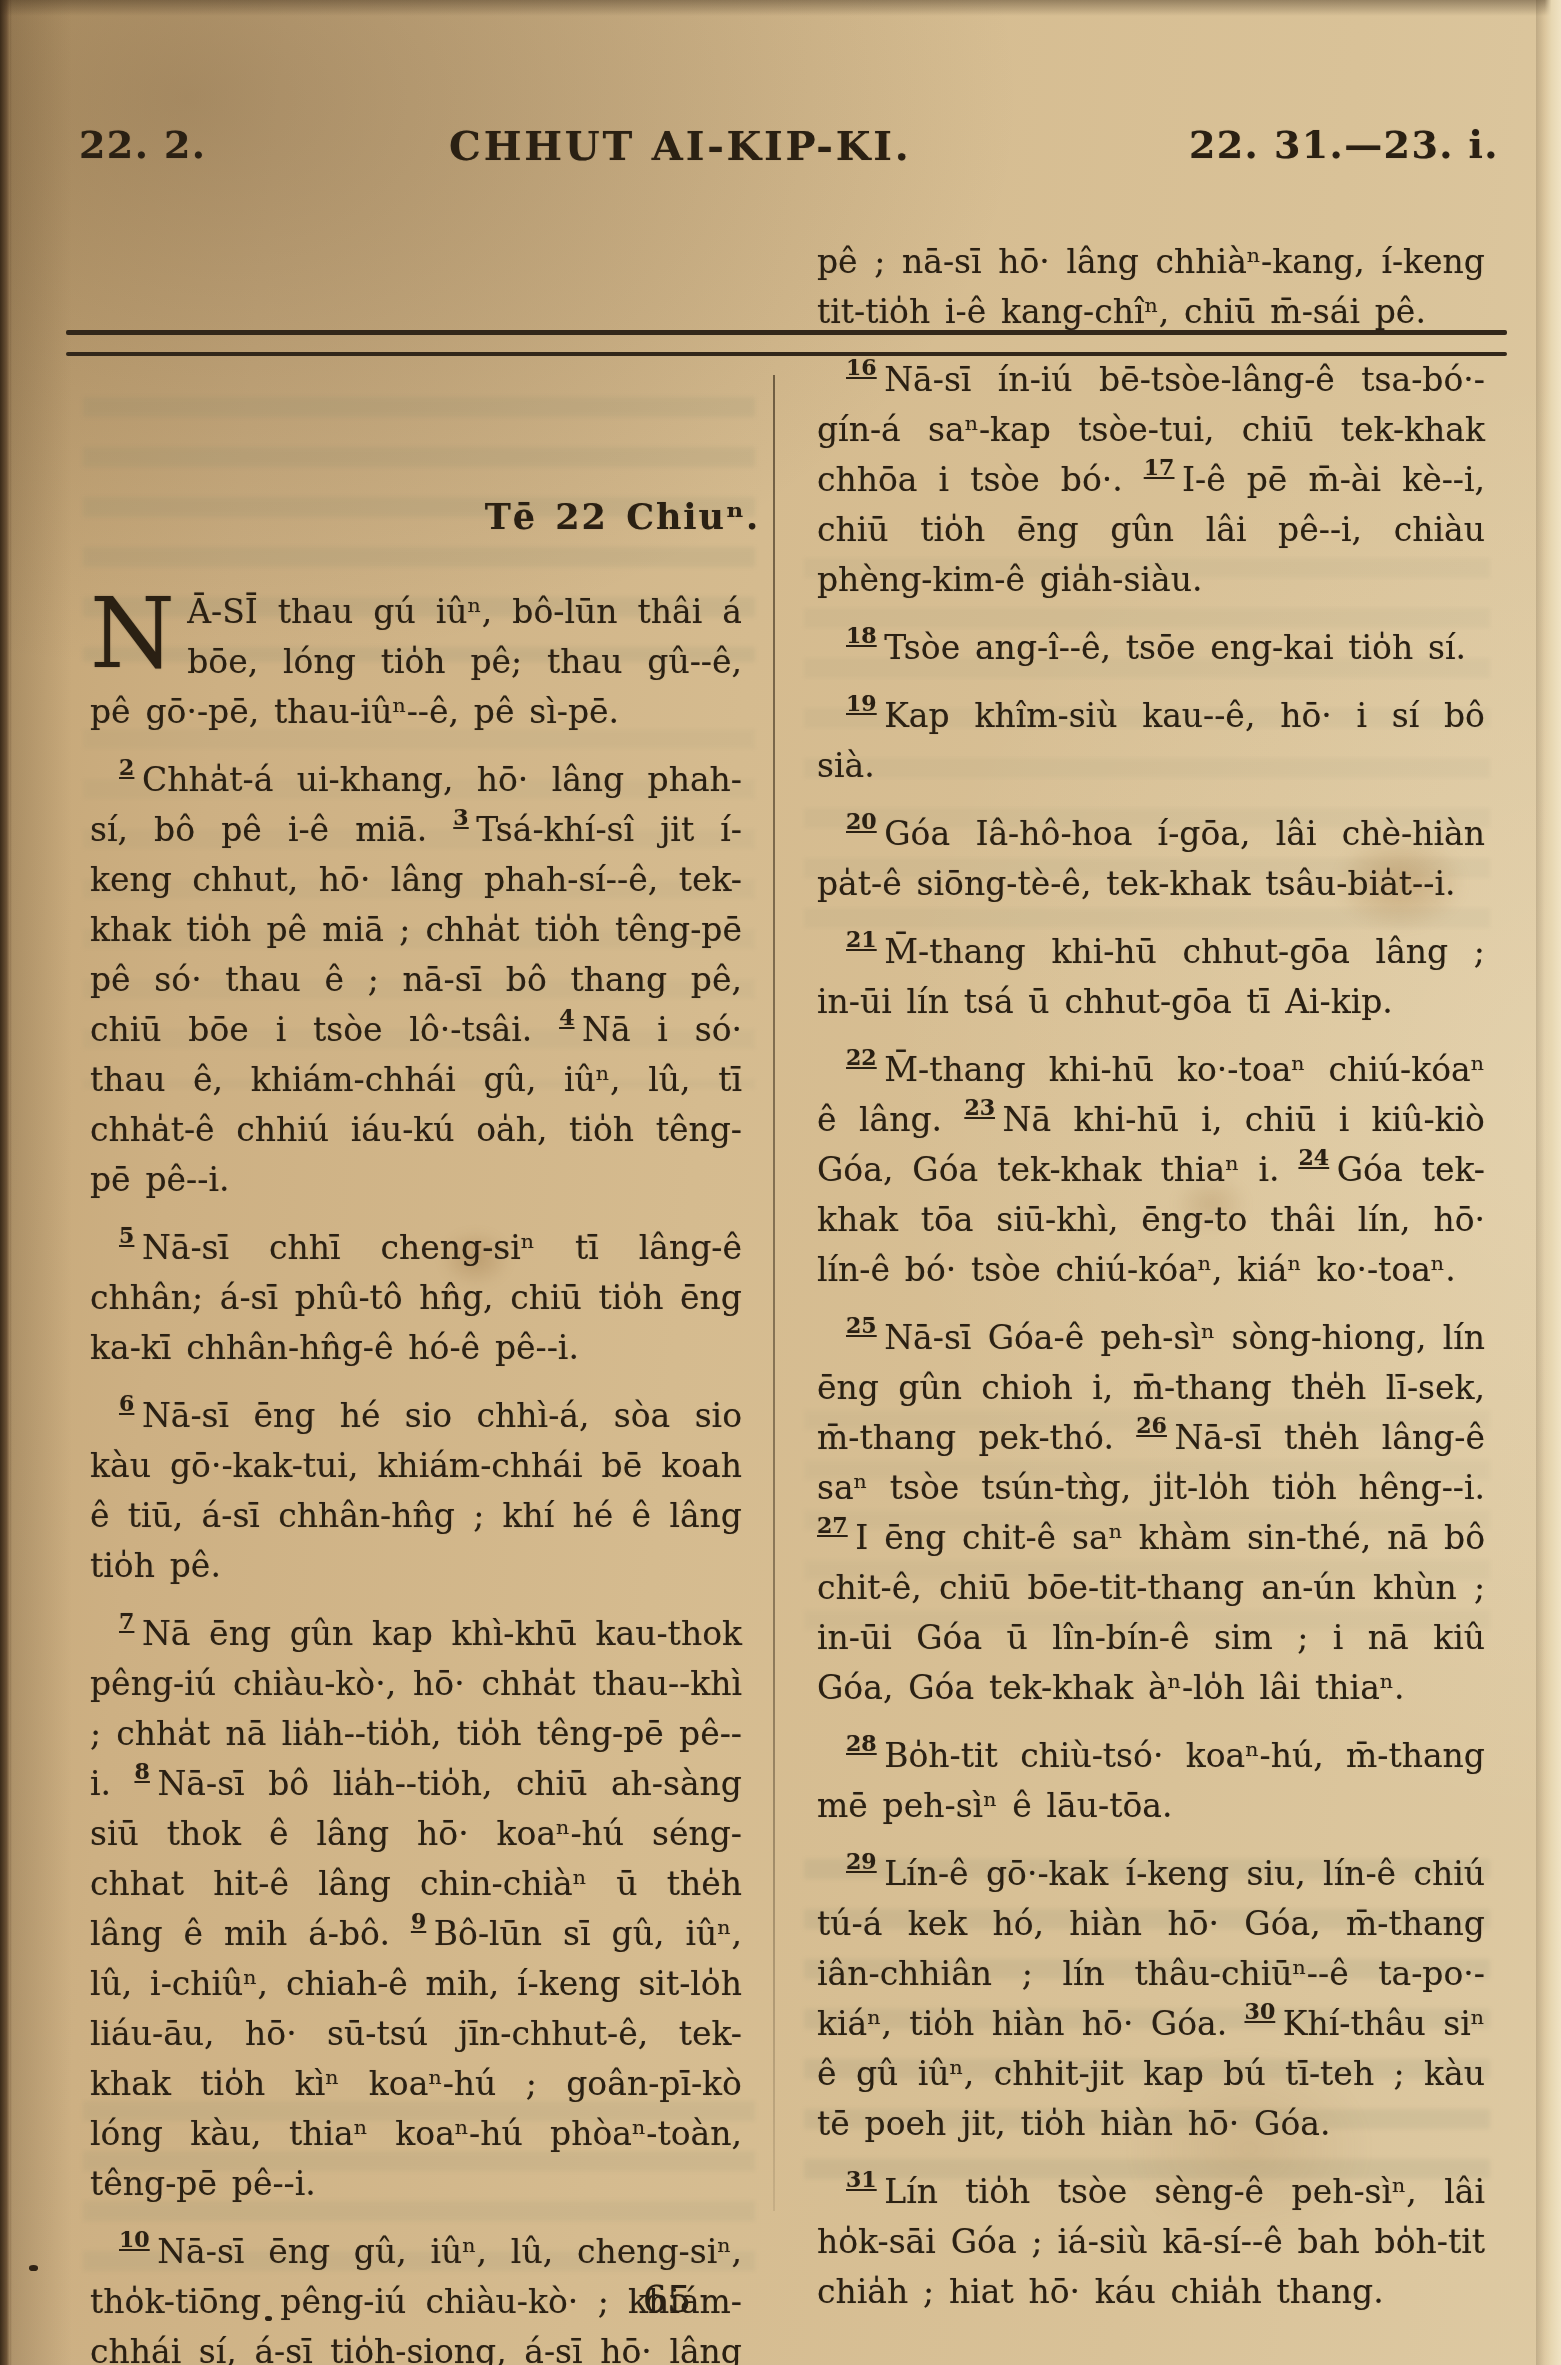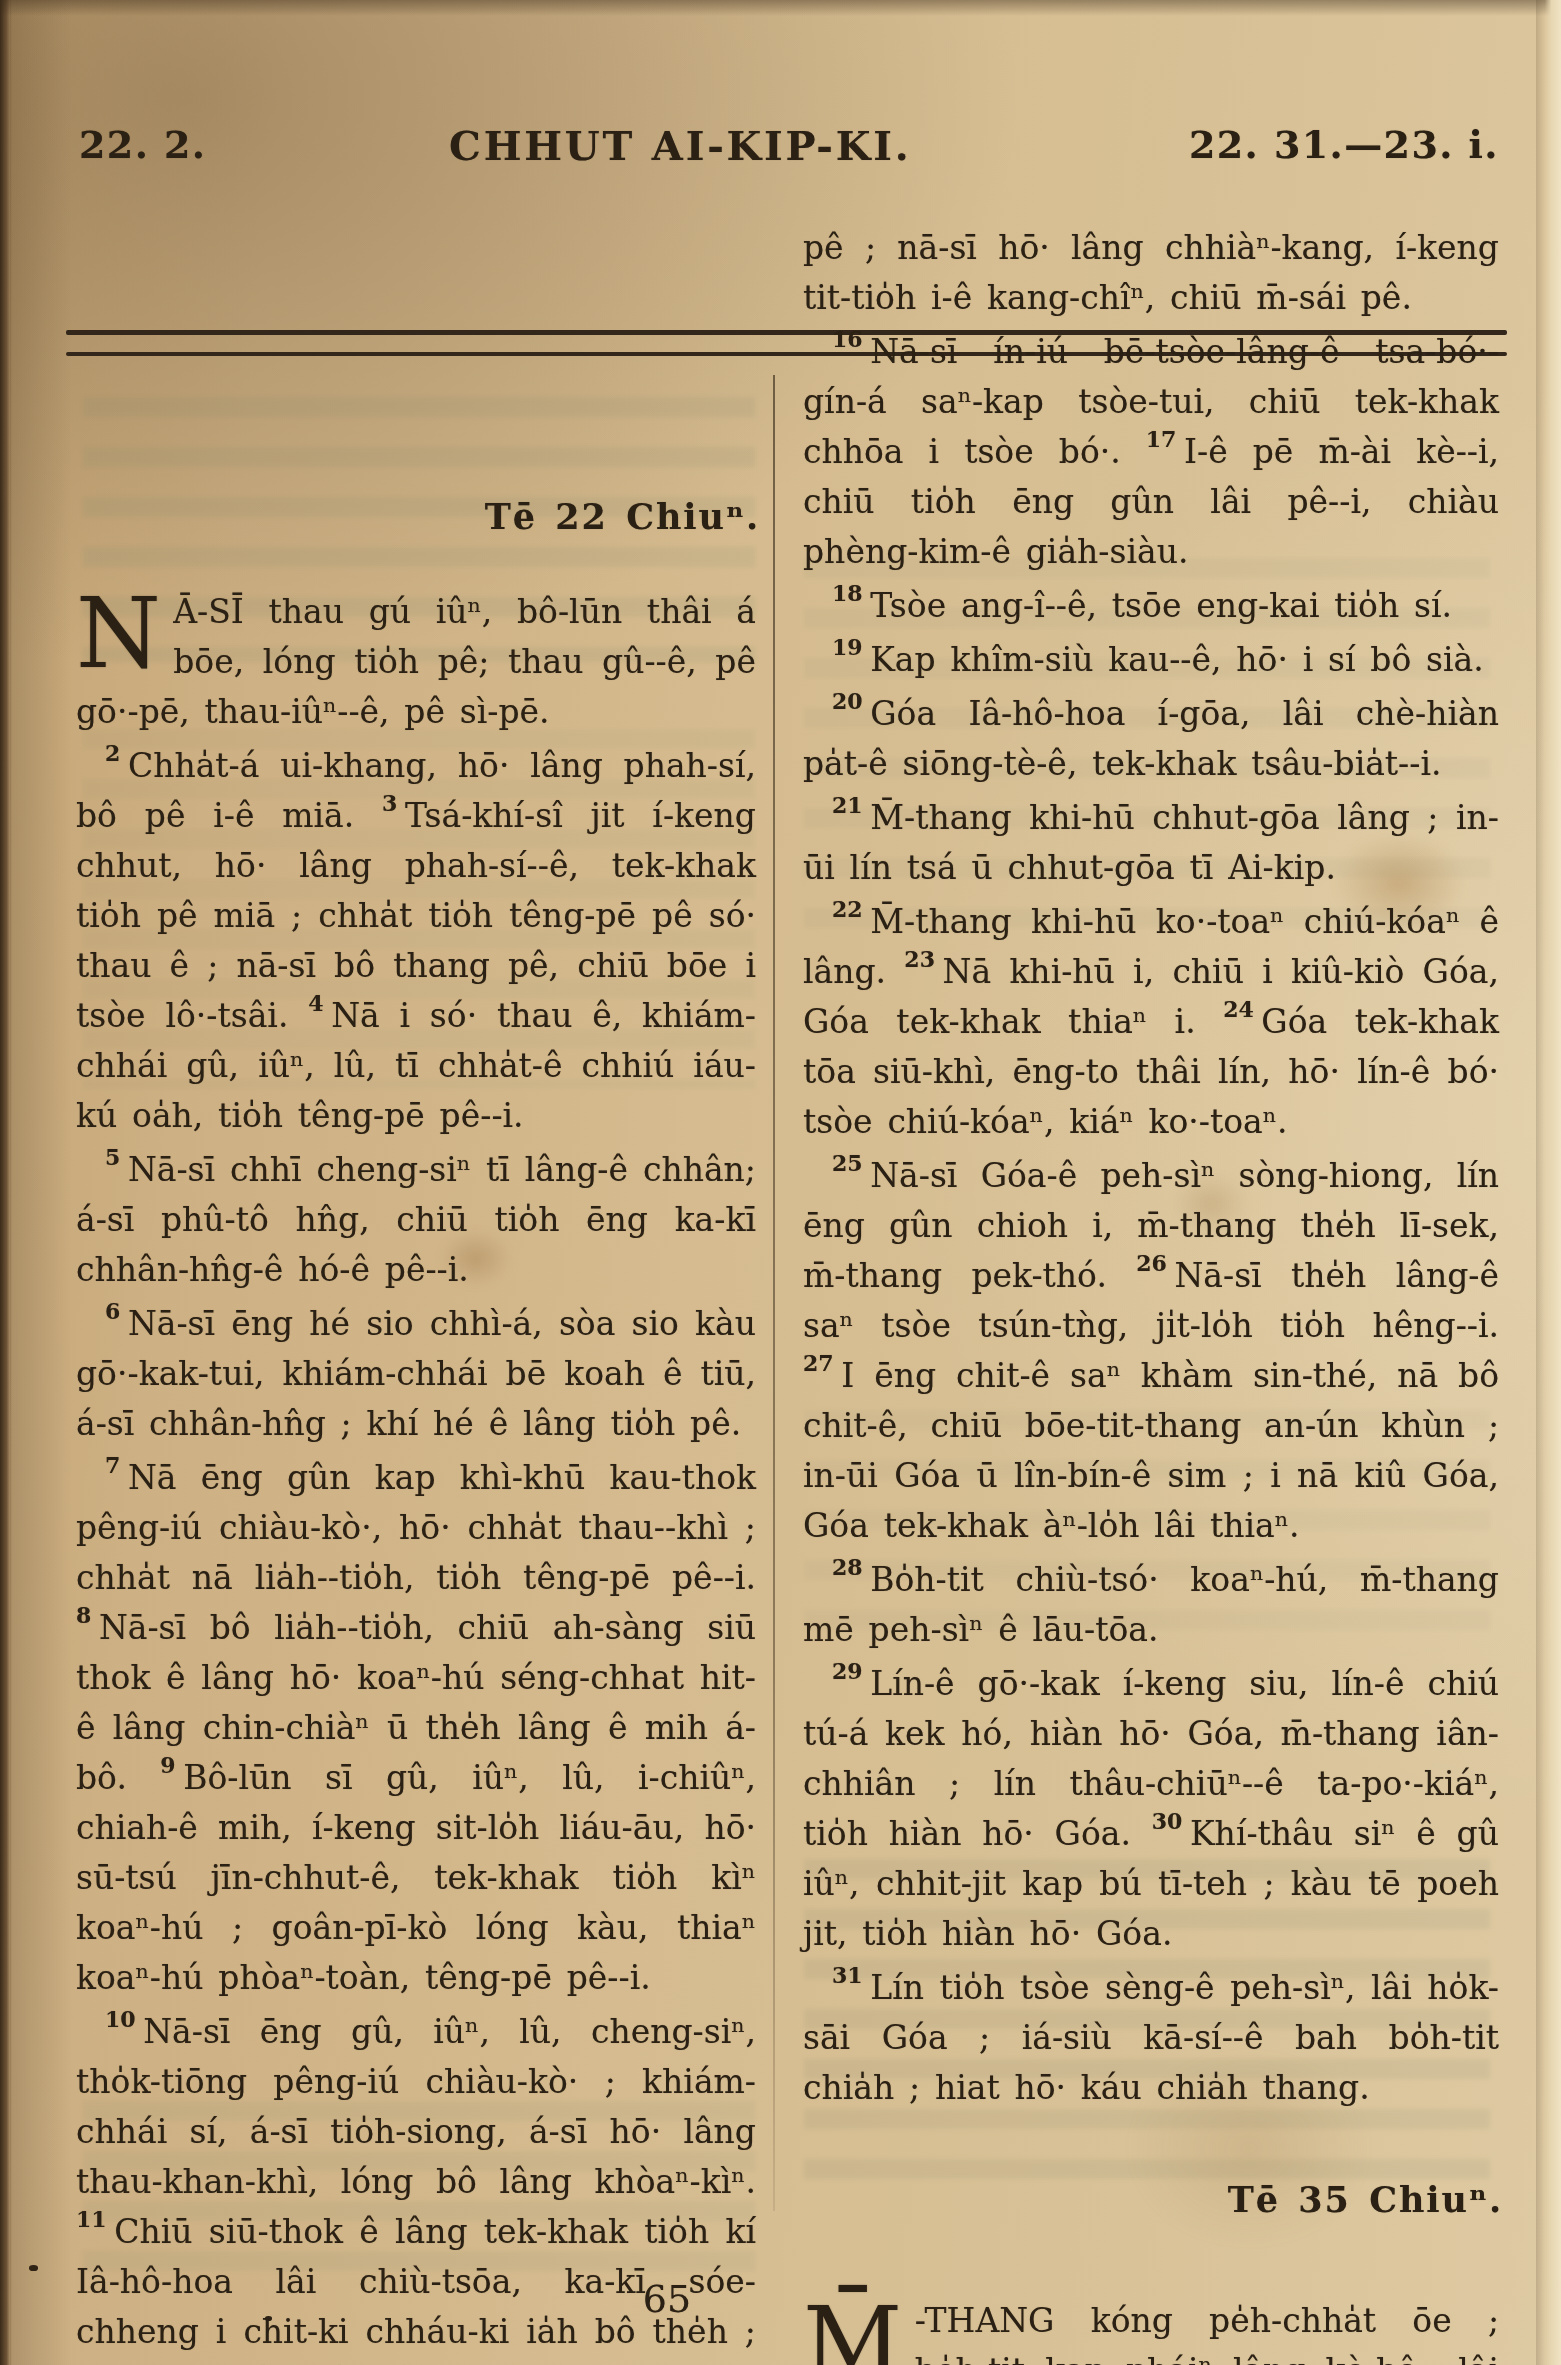--- a/index.html
+++ b/index.html
@@ -37,26 +37,26 @@
   .col-divider{position:absolute;left:773px;top:375px;width:1.9px;height:1836px;
     background:linear-gradient(180deg,rgba(52,39,22,0.62),rgba(52,39,22,0.45) 70%,rgba(52,39,22,0.10));}
   
   .col{position:absolute;font-size:33px;line-height:50px;text-align:justify;
     word-spacing:4.3px;text-shadow:0 0 0.9px rgba(40,28,14,0.35);}
   .col-left{left:72px;top:492px;width:688px;}
   .col-right{left:799px;top:219px;width:704px;}
   h2.chtitle{margin:0 0 45px 0;font-size:35px;line-height:50px;text-align:right;
     font-weight:700;letter-spacing:1.9px;text-indent:0;}
   h2.ch23{margin:62px 0 71px 0;}
-  p{margin:4px;}
+  p{margin:18px;}
   .vp{text-indent:29px;}
   .cont{text-indent:0;}
   .opening{text-indent:0;}
   sup.vnum{font-size:22px;line-height:0;position:relative;top:-3.8px;font-weight:700;
-    margin-right:7.6px;letter-spacing:0;}
+    margin-right:7.6px;letter-spacing:0;text-decoration:underline;}
   .dropcap{float:left;font-size:97px;line-height:79px;padding:6.6px 12.3px 0 0;
     font-weight:400;text-shadow:0 0 1.4px rgba(40,28,14,0.45);}
   .pagenum{position:absolute;left:615px;top:2277px;width:104px;text-align:center;
     font-size:38px;font-weight:400;text-shadow:0 0 0.9px rgba(40,28,14,0.4);}
   .speck{position:absolute;background:#2c2114;border-radius:50%;}
 </style>
 </head>
 <body>
 
 <div class="photo">

